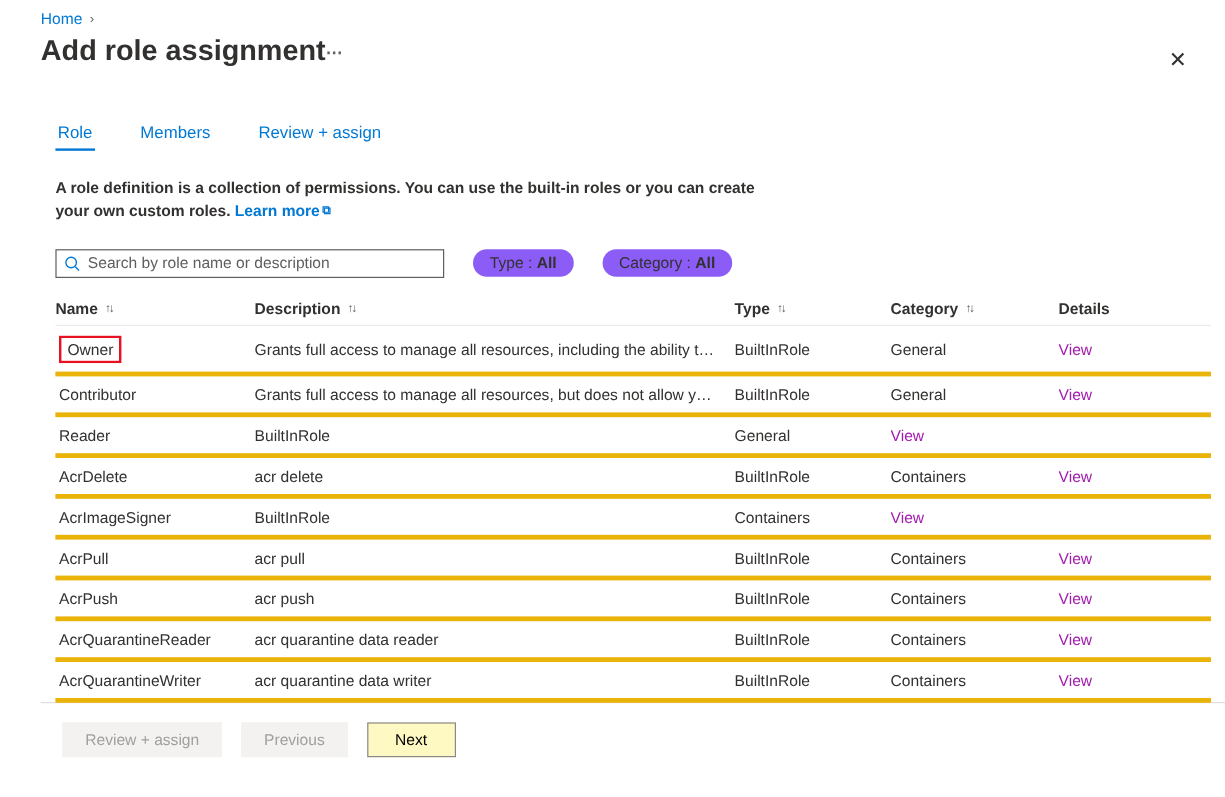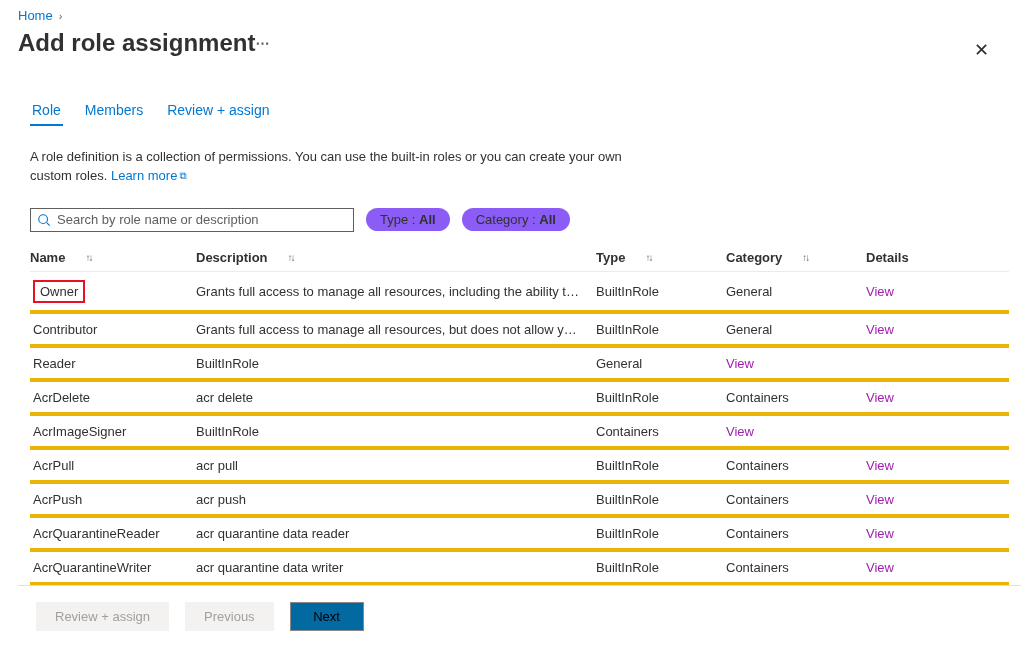--- a/index.html
+++ b/index.html
@@ -11,21 +11,21 @@
       width: 1021px;
       height: 664px;
       overflow: hidden;
       position: relative;
     }
     .page-wrapper {
       width: 100%;
       height: 100%;
       display: flex;
       flex-direction: column;
-      padding: 6px 0 0 18px;
+      padding: 6px 0 0 34px;
       border-radius: 30px;
     }
     .breadcrumb {
       display: flex;
       align-items: center;
       gap: 6px;
       font-size: 13px;
       padding: 2px 0 4px 0;
     }
     .breadcrumb a { color: #0078d4; text-decoration: none; }
@@ -55,47 +55,48 @@
     }
     .content-scroll {
       overflow-y: scroll;
       overflow-x: hidden;
       flex: 1;
       padding-right: 0;
       padding-top: 26px;
     }
     .tabs {
       display: flex;
-      gap: 20px;
+      gap: 36px;
       border-bottom: none;
       padding-left: 12px;
     }
     .tab {
       font-size: 14px;
       color: #0078d4;
       background: none;
       border: none;
       padding: 4px 2px 6px 2px;
       cursor: pointer;
       border-bottom: 2px solid transparent;
     }
     .tab.active { border-bottom: 2px solid #0078d4; }
     .description-text {
       font-size: 13px;
       color: #323130;
       padding: 22px 12px 0 12px;
       max-width: 620px;
       line-height: 1.45;
+      font-weight: bold;
     }
     .learn-more { color: #0078d4; text-decoration: none; }
     .ext-icon { font-size: 10px; vertical-align: 1px; margin-left: 2px; color: #0078d4; }
     .filter-row {
       display: flex;
       align-items: center;
-      gap: 12px;
+      gap: 24px;
       padding: 22px 12px 0 12px;
     }
     .search-box {
       display: flex;
       align-items: center;
       border: 1px solid #605e5c;
       width: 324px;
       height: 24px;
       padding: 0 6px;
       gap: 6px;
@@ -132,21 +133,21 @@
     .thead {
       border-bottom: 1px solid #edebe9;
       padding: 8px 0 6px 0;
     }
     .th {
       font-size: 13px;
       font-weight: 600;
       color: #323130;
       display: flex;
       align-items: center;
-      gap: 20px;
+      gap: 6px;
     }
     .sort-icon { font-size: 10px; color: #605e5c; letter-spacing: -2px; }
     .trow {
       border-bottom: 4px solid #eab308;
       padding: 8px 0 7px 0;
       font-size: 13px;
     }
     .td { 
       color: #323130;
       white-space: nowrap;
@@ -165,21 +166,21 @@
       border-top: 1px solid #e1dfdd;
       padding: 16px 18px;
       display: flex;
       gap: 16px;
       background: #fff;
     }
     .btn {
       font-size: 13px;
       padding: 6px 18px;
       border: 1px solid #8a8886;
-      background: #0369a1;
+      background: #fef9c3;
       cursor: pointer;
       min-width: 74px;
     }
     .btn.disabled {
       color: #a19f9d;
       background: #f3f2f1;
       border: 1px solid #f3f2f1;
       cursor: default;
     }
     .hscroll {

